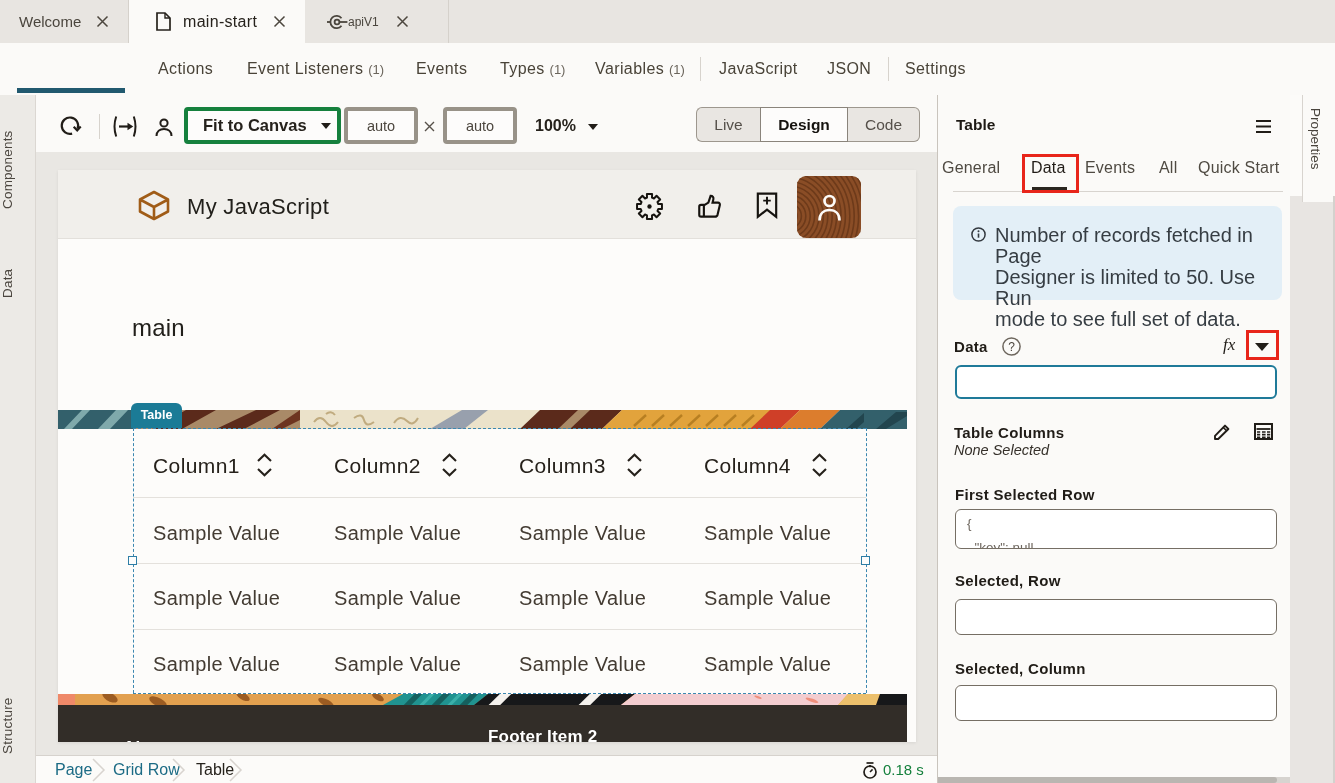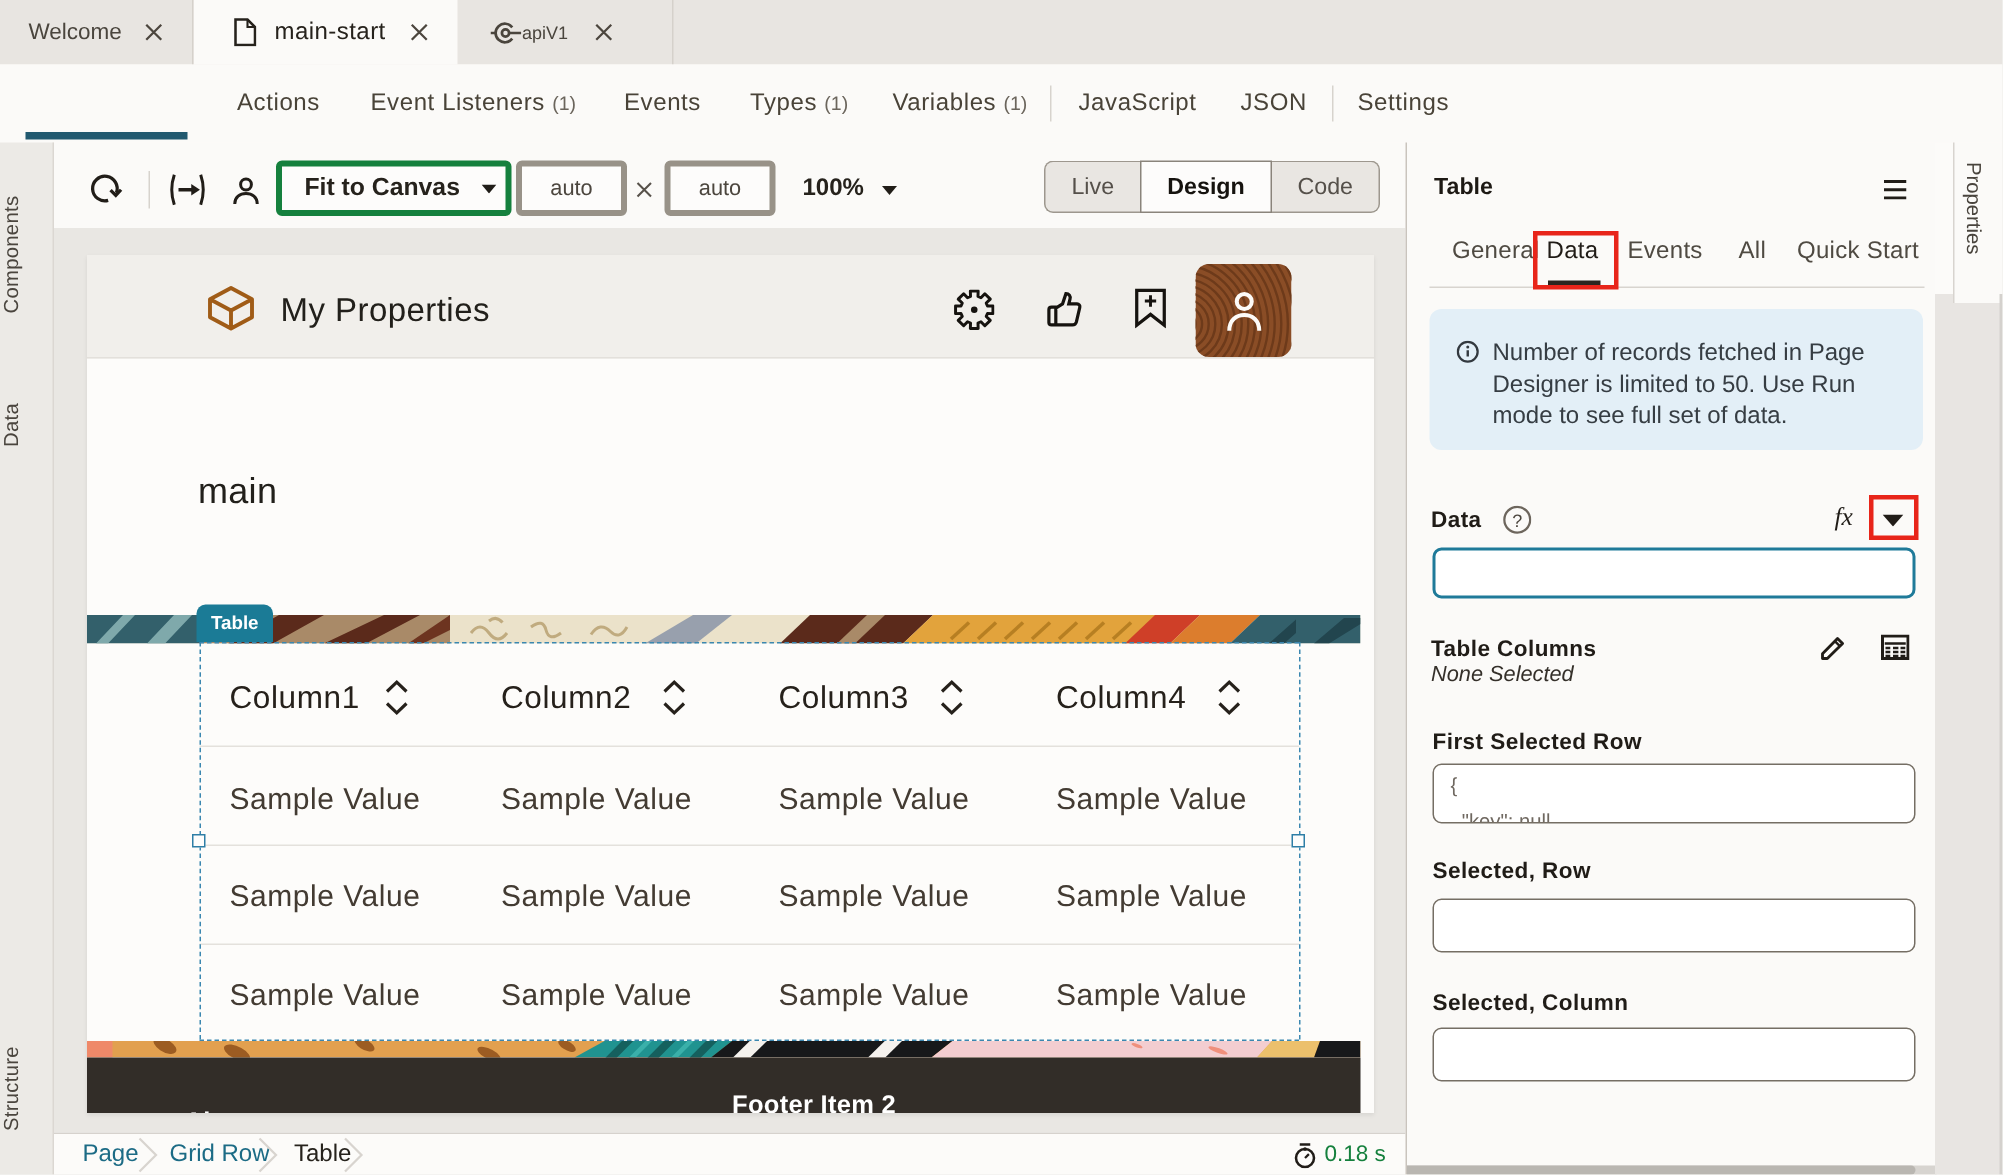--- a/index.html
+++ b/index.html
@@ -158,21 +158,21 @@
   <div class="seg" style="left:724px;width:88px;background:#fdfcfb;border-color:#8a847b;font-weight:bold;color:#16130f;">Design</div>
   <div class="seg" style="left:812px;width:72px;border-radius:0 6px 6px 0;border-left:none;color:#55504a;">Code</div>
 </div>
 
 <div id="workspace">
   <div id="page">
     <div id="pageheader">
       <svg class="abs" style="left:79px;top:20px;" width="34" height="31" viewBox="0 0 34 31">
           <path d="M17 2 L31 9.5 V21.5 L17 29 L3 21.5 V9.5 Z M3 9.5 L17 17 L31 9.5 M17 17 V29" fill="none" stroke="#a05c17" stroke-width="2.6" stroke-linejoin="round"></path>
         </svg>
-      <div class="abs" style="left:129px;top:24px;font-size:22px;font-weight:400;letter-spacing:0.3px;color:#22201b;">My Properties</div>
+      <div class="abs" style="left:129px;top:24px;font-size:22px;font-weight:400;letter-spacing:0.3px;color:#22201b;">My JavaScript</div>
       <svg class="abs" style="left:578px;top:23px;" width="27" height="27" viewBox="0 0 26 26">
           <path d="M10.5 1.0 L15.5 1.0 L15.4 4.5 L17.3 5.3 L19.8 2.7 L23.3 6.2 L20.7 8.7 L21.5 10.6 L25.0 10.5 L25.0 15.5 L21.5 15.4 L20.7 17.3 L23.3 19.8 L19.8 23.3 L17.3 20.7 L15.4 21.5 L15.5 25.0 L10.5 25.0 L10.6 21.5 L8.7 20.7 L6.2 23.3 L2.7 19.8 L5.3 17.3 L4.5 15.4 L1.0 15.5 L1.0 10.5 L4.5 10.6 L5.3 8.7 L2.7 6.2 L6.2 2.7 L8.7 5.3 L10.6 4.5 Z" fill="none" stroke="#16130f" stroke-width="1.9" stroke-linejoin="round"></path>
           <circle cx="13" cy="13" r="2.1" fill="#16130f"></circle>
         </svg>
       <svg class="abs" style="left:638px;top:23px;" width="27" height="27" viewBox="0 0 24 24">
           <path d="M7 10.5 V21 H4.5 c-1 0-1.6-.6-1.6-1.5 v-7.5 c0-.9.6-1.5 1.6-1.5 z M7 11 l4-2.5 L13 2.5 c1.8 0 2.9 1.4 2.4 3.2 L14.7 8.5 H19.6 c1.1 0 1.9 1 1.6 2.1 l-2 8.6 c-.3 1.1-1.2 1.8-2.3 1.8 H7" fill="none" stroke="#16130f" stroke-width="1.9"></path>
         </svg>
       <svg class="abs" style="left:698px;top:22px;" width="22" height="27" viewBox="0 0 20 25">
           <path d="M1.5 1.5 h17 v21.5 l-8.5-6.7 -8.5 6.7 z" fill="none" stroke="#16130f" stroke-width="2"></path>
           <path d="M10 4.5 v7 M6.5 8 h7" stroke="#16130f" stroke-width="1.8"></path>
@@ -353,36 +353,36 @@
       <path d="M8 10 l2.6-2.6" stroke="#211d18" stroke-width="1.5"></path>
     </svg>
   <div class="crumb" style="left:847px;font-size:15px;color:#15803d;">0.18 s</div>
 </div>
 
 <div id="rightpanel">
   <div class="rp" style="left:18px;top:21px;font-size:15.5px;font-weight:bold;color:#1d1914;">Table</div>
   <svg class="rp" style="left:318px;top:25px;" width="15" height="13" viewBox="0 0 15 13">
       <path d="M0 1 h15 M0 6.5 h15 M0 12 h15" stroke="#211d18" stroke-width="1.9"></path>
     </svg>
-  <div class="rp" style="left:30px;top:64px;font-size:16px;letter-spacing:0.2px;color:#4f4a42;">General</div>
+  <div class="rp" style="left:4px;top:64px;font-size:16px;letter-spacing:0.2px;color:#4f4a42;">General</div>
   <div class="rp" style="left:93px;top:64px;font-size:16px;letter-spacing:0.2px;color:#211c17;">Data</div>
   <div class="rp" style="left:147px;top:64px;font-size:16px;letter-spacing:0.2px;color:#4f4a42;">Events</div>
   <div class="rp" style="left:221px;top:64px;font-size:16px;letter-spacing:0.2px;color:#4f4a42;">All</div>
   <div class="rp" style="left:260px;top:64px;font-size:16px;letter-spacing:0.2px;color:#4f4a42;">Quick Start</div>
   <div class="rp" style="left:94px;top:92px;width:35px;height:4px;background:#2a2620;"></div>
   <div class="rp" style="left:15px;top:96px;width:330px;height:1px;background:#d8d4cf;"></div>
   <div id="redbox1" style="left:84px;top:59px;width:57px;height:39px;"></div>
 
   <div class="rp" style="left:15px;top:111px;width:329px;height:94px;background:#e3eff7;border-radius:8px;"></div>
   <svg class="rp" style="left:33px;top:132px;" width="15" height="15" viewBox="0 0 15 15">
       <circle cx="7.5" cy="7.5" r="6.6" fill="none" stroke="#33393f" stroke-width="1.5"></circle>
       <path d="M7.5 6.5 v4.2" stroke="#33393f" stroke-width="1.6"></path>
       <circle cx="7.5" cy="4.3" r="1" fill="#33393f"></circle>
     </svg>
-  <div class="rp" style="left:57px;top:130px;width:300px;font-size:16px;line-height:21px;color:#363d43;">Number of records fetched in Page<br>Designer is limited to 50. Use Run<br>mode to see full set of data.</div>
+  <div class="rp" style="left:57px;top:130px;width:300px;font-size:20px;line-height:21px;color:#363d43;">Number of records fetched in Page<br>Designer is limited to 50. Use Run<br>mode to see full set of data.</div>
 
   <div class="rp rlabel" style="left:16px;top:243px;">Data</div>
   <svg class="rp" style="left:64px;top:242px;" width="19" height="19" viewBox="0 0 19 19">
       <circle cx="9.5" cy="9.5" r="8.6" fill="none" stroke="#6d665d" stroke-width="1.5"></circle>
       <text x="9.5" y="14" text-anchor="middle" font-size="12" font-family="Liberation Sans" fill="#4c463e">?</text>
     </svg>
   <div class="rp" style="left:285px;top:240px;font-size:17px;font-style:italic;font-family:'Liberation Serif',serif;color:#211d18;">fx</div>
   <div id="redbox2" style="left:308px;top:235px;width:33px;height:30px;"></div>
   <svg class="rp" style="left:317px;top:248px;" width="14" height="8" viewBox="0 0 14 8">
       <path d="M0 0 h14 l-7 8 z" fill="#211d18"></path>

